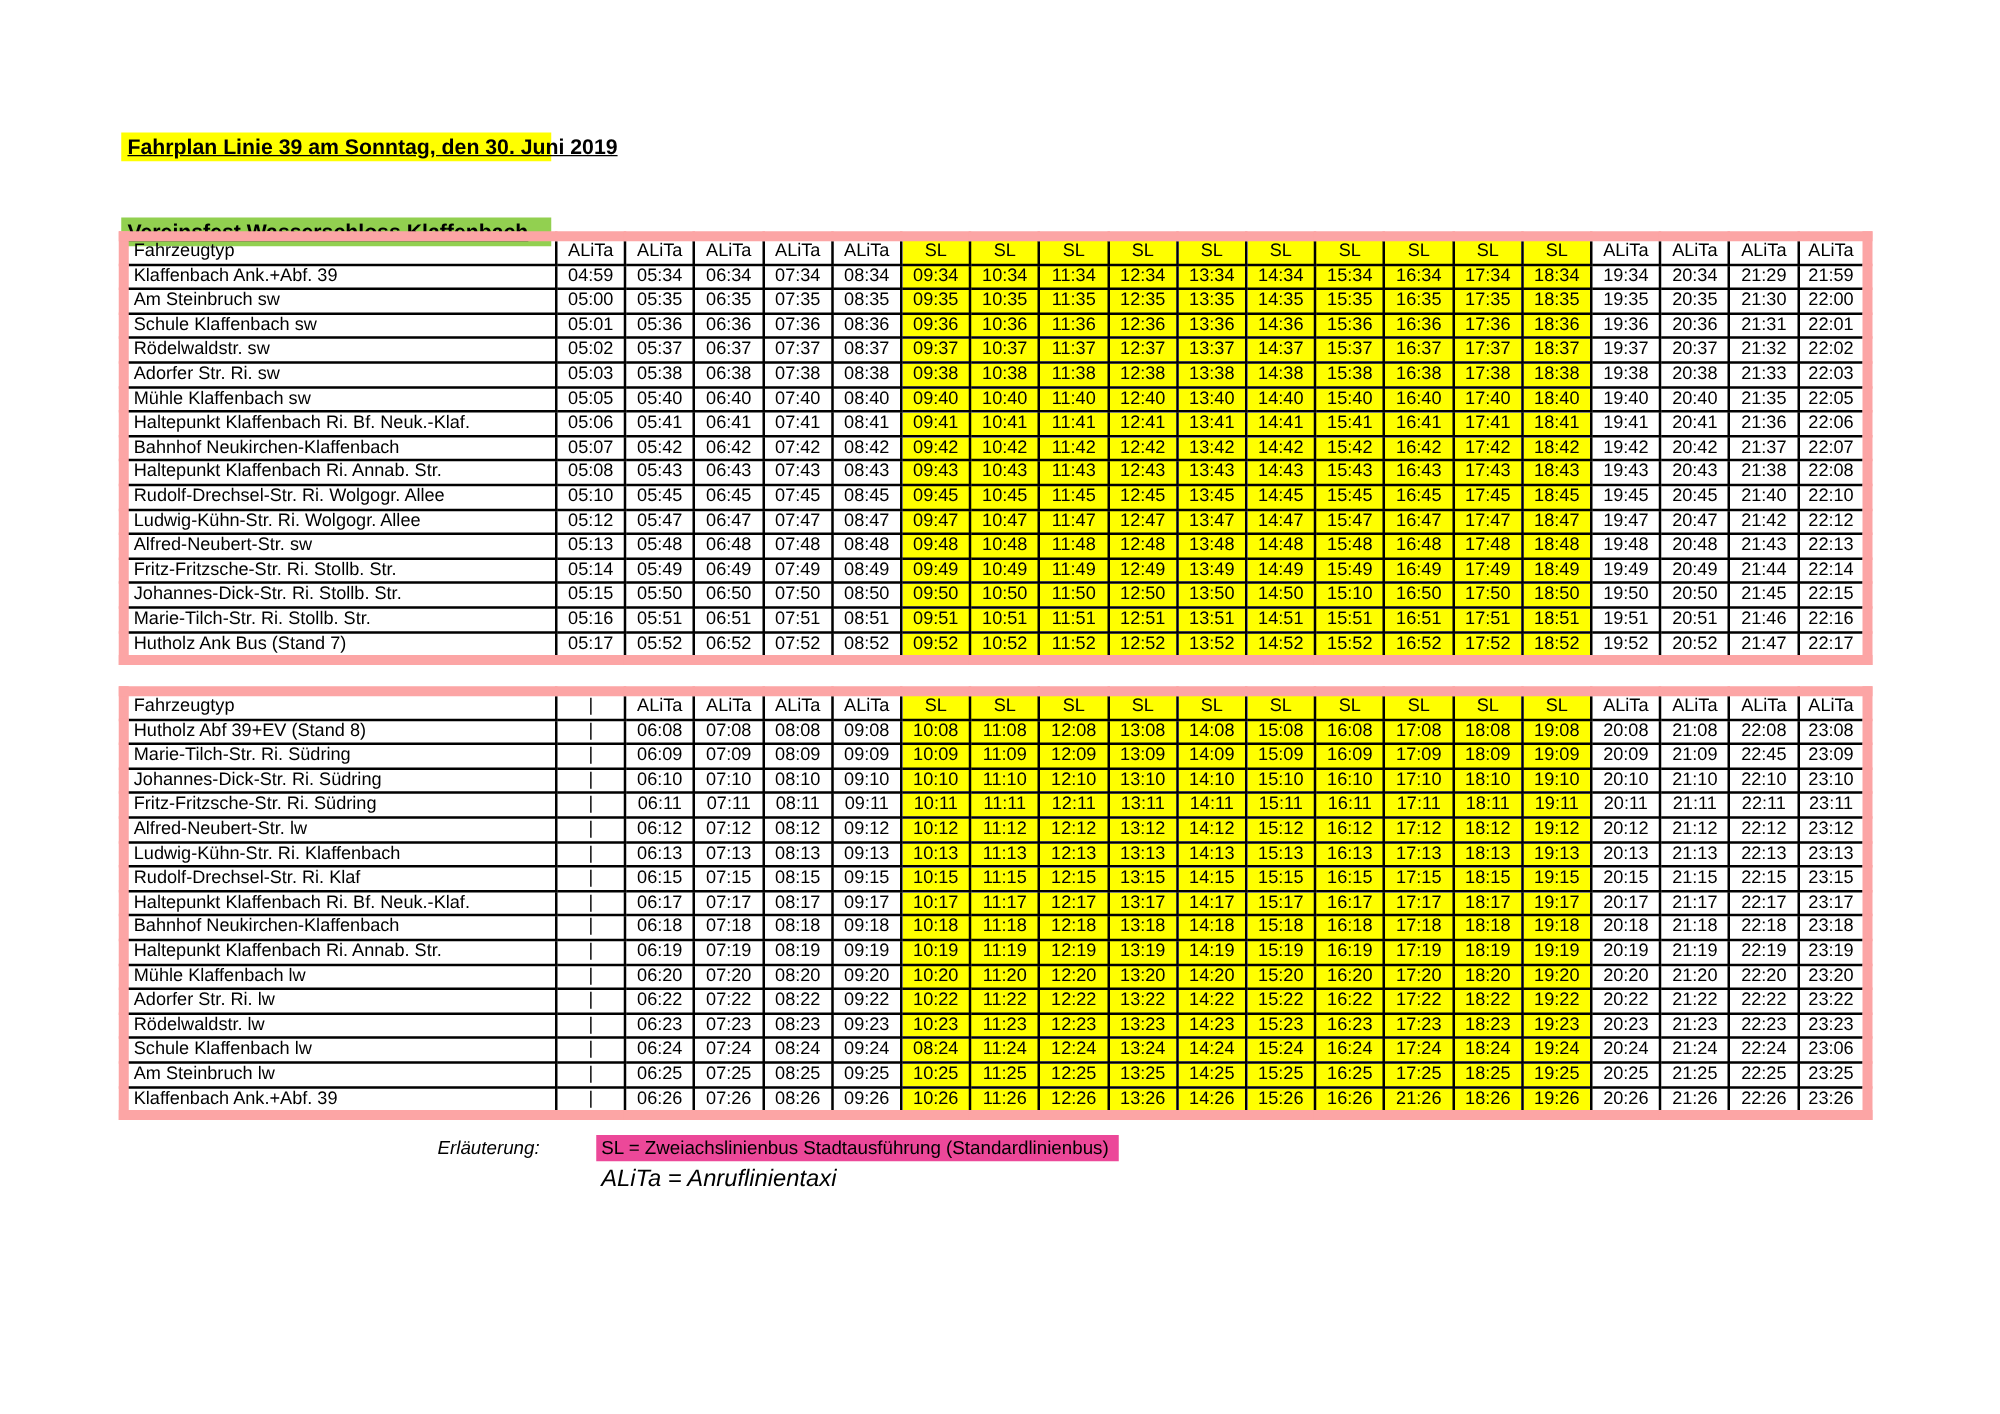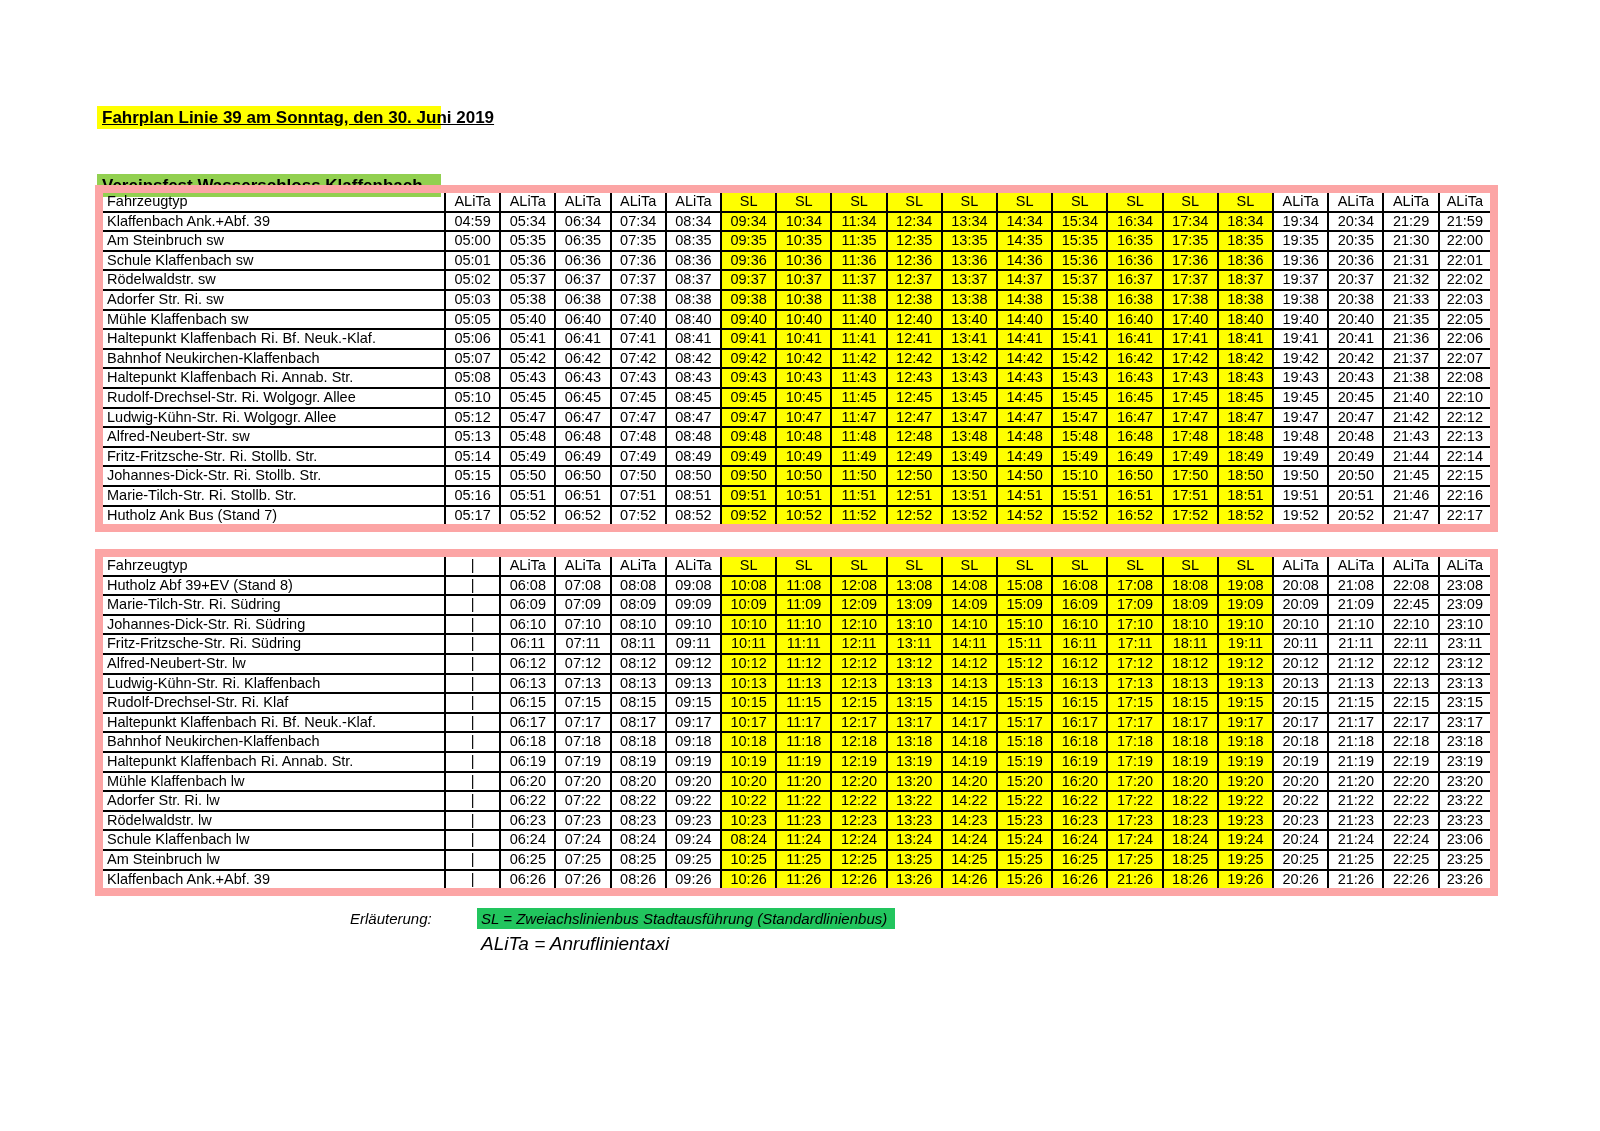--- a/index.html
+++ b/index.html
@@ -21,22 +21,22 @@
   table.tt#tt2{top:549px;}
   .tt col.col-stop{width:346px;}
   .tt th,.tt td{border:2px solid #000;height:17.6px;padding:0;font-size:14.5px;
     font-weight:normal;overflow:hidden;white-space:nowrap;line-height:17.6px;}
   .tt th.stop,.tt td.stop{text-align:left;padding-left:4px;}
   .tt th.time,.tt td.time{text-align:center;}
   .tt .sl{background:#FFFF00;}
 
   .legend-heading{position:absolute;left:350px;top:910px;font-size:15px;
     font-style:italic;white-space:nowrap;}
-  .legend-sl{position:absolute;left:477px;top:908px;font-size:15px;font-style:italic;
-    background:#22c55e;padding:2px 8px 2px 4px;white-space:nowrap;}
+  .legend-sl{position:absolute;left:477px;top:908px;font-size:15px;
+    background:#ec4899;padding:2px 8px 2px 4px;white-space:nowrap;}
   .legend-alita{position:absolute;left:481px;top:933px;font-size:19px;
     font-style:italic;white-space:nowrap;}
 </style>
 </head>
 <body>
 
 <div class="canvas">
 
   <div class="title-box">
     <span>Fahrplan Linie 39 am Sonntag, den 30. Juni 2019</span>

